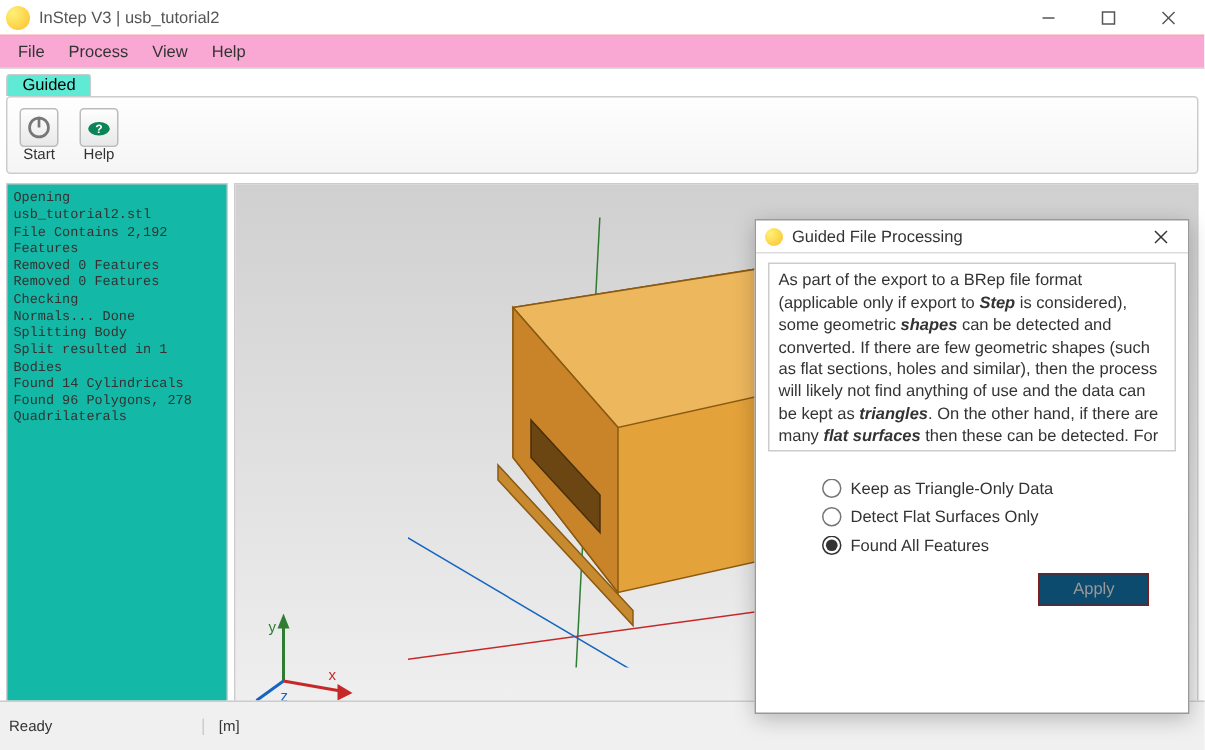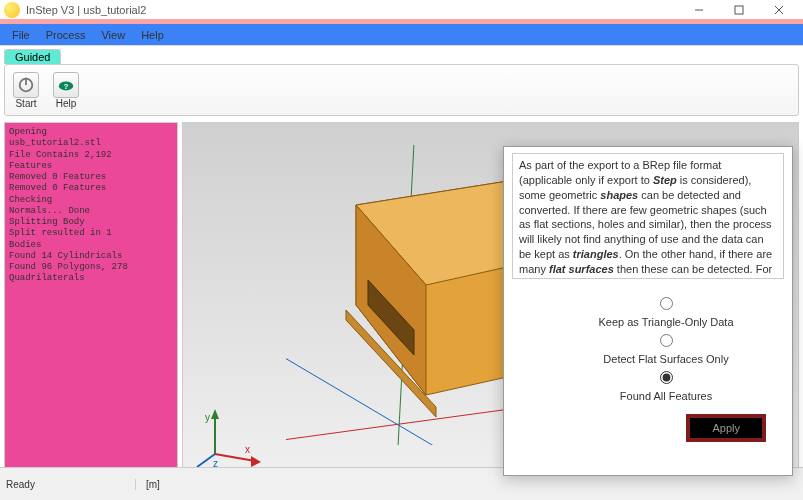--- a/index.html
+++ b/index.html
@@ -1,41 +1,41 @@
 <!DOCTYPE html>
 <html><head>
 <meta charset="utf-8">
 <style>
 * { box-sizing: border-box; margin: 0; padding: 0; font-family: "Segoe UI", Tahoma, sans-serif; }
 html, body { width: 803px; height: 500px; overflow: hidden; background: #fff; }
 
 
-.titlebar { height: 24px; background: #fff; display: flex; align-items: center; padding: 0 4px; border-bottom: 5px solid #fca5a5; }
+.titlebar { height: 24px; background: #fff; display: flex; align-items: center; padding: 0 4px; border-bottom: 1px solid #fca5a5; }
 .titlebar .appicon { width: 16px; height: 16px; border-radius: 50%; background: radial-gradient(circle at 30% 30%, #fff176, #fbc02d); margin-right: 6px; }
 .titlebar .title { font-size: 11px; color: #555; flex: 1; }
 .winbtns { display: flex; }
 .winbtn { width: 40px; height: 24px; display: flex; align-items: center; justify-content: center; font-size: 12px; color: #555; cursor: pointer; }
 .winbtn svg { width: 10px; height: 10px; }
 
 
-.menubar { height: 22px; display: flex; align-items: center; padding: 0 4px; border-bottom: 1px solid #ddd; font-size: 11px; color: #333; background: #3b82f6; }
+.menubar { height: 22px; display: flex; align-items: center; padding: 0 4px; border-bottom: 1px solid #ddd; font-size: 11px; color: #333; background: #f9a8d4; }
 .menubar .mitem { padding: 0 8px; height: 100%; display: flex; align-items: center; cursor: pointer; }
 
 
 .tabstrip { height: 18px; display: flex; align-items: flex-end; padding: 0 4px; font-size: 11px; background: #fff; }
 .tabstrip .tab { padding: 1px 10px; border: 1px solid #ccc; border-bottom: none; background: #5eead4; border-radius: 3px 3px 0 0; }
 .ribbon { height: 52px; border: 1px solid #ccc; border-radius: 3px; margin: 0 4px 4px 4px; display: flex; align-items: center; padding: 4px 8px; gap: 14px; background: linear-gradient(#fefefe, #f5f5f5); }
 .ribgrp { display: flex; flex-direction: column; align-items: center; gap: 0; font-size: 10px; color: #333; }
 .ribbtn { width: 26px; height: 26px; border: 1px solid #bbb; border-radius: 3px; display: flex; align-items: center; justify-content: center; background: linear-gradient(#fefefe,#e8e8e8); cursor: pointer; }
 .ribbtn svg { width: 18px; height: 18px; }
 .ribpad { flex: 1; }
 
 
 .mainarea { position: absolute; top: 120px; left: 0; right: 0; bottom: 16px; display: flex; }
-.logpanel { width: 174px; border: 1px solid #ccc; margin: 2px 0 2px 4px; padding: 4px 4px; font-family: "Courier New", monospace; font-size: 9px; color: #333; line-height: 1.25; overflow: hidden; white-space: pre-wrap; word-break: break-word; background: #ec4899; }
+.logpanel { width: 148px; border: 1px solid #ccc; margin: 2px 0 2px 4px; padding: 4px 4px; font-family: "Courier New", monospace; font-size: 9px; color: #333; line-height: 1.25; overflow: hidden; white-space: pre-wrap; word-break: break-word; background: #14b8a6; }
 .viewport { flex: 1; margin: 2px 4px; position: relative; border: 1px solid #ccc; background: linear-gradient(#d0d0d0, #f0f0f0); overflow: hidden; }
 
 
 .model { position: absolute; left: 46%; top: 48%; transform: translate(-50%,-50%); }
 .axis { position: absolute; left: 12px; bottom: 12px; }
 
 
 .statusbar { position: absolute; left: 0; right: 0; bottom: 0; height: 33px; background: #f0f0f0; border-top: 1px solid #ccc; display: flex; align-items: center; font-size: 10px; color: #333; padding: 0 6px; gap: 100px; }
 .statusbar .cell { border-left: 1px solid #ccc; padding-left: 10px; }
 
@@ -43,22 +43,22 @@
 .dialog { position: absolute; top: 146px; right: 10px; width: 290px; height: 330px; background: #fff; border: 1px solid #999; box-shadow: 0 3px 14px rgba(0,0,0,.25); display: flex; flex-direction: column; }
 .dlg-titlebar { height: 22px; display: flex; align-items: center; padding: 0 6px; border-bottom: 1px solid #ddd; font-size: 11px; color: #333; }
 .dlg-titlebar .dlgicon { width: 12px; height: 12px; border-radius: 50%; background: radial-gradient(circle at 30% 30%, #fff176, #fbc02d); margin-right: 6px; }
 .dlg-titlebar .dlgtitle { flex: 1; }
 .dlg-close { width: 24px; height: 18px; display: flex; align-items: center; justify-content: center; cursor: pointer; }
 .dlg-body { flex: 1; padding: 6px 8px; display: flex; flex-direction: column; }
 .dlg-desc { border: 1px solid #ccc; padding: 4px 6px; font-size: 11px; color: #333; line-height: 1.35; height: 126px; overflow: hidden; }
 .dlg-desc b { font-weight: bold; }
 .dlg-desc i { font-style: italic; }
 .dlg-opts { margin-top: 18px; margin-bottom: 12px; display: flex; flex-direction: column; gap: 6px; padding-left: 36px; font-size: 11px; color: #333; }
-.dlg-opts label { display: flex; align-items: center; gap: 6px; cursor: pointer; flex-direction: column; }
-.dlg-apply { align-self: flex-end; margin-right: 18px; padding: 4px 22px; font-size: 11px; border: 4px solid #7f1d1d; background: #000000; color: #999; }
+.dlg-opts label { display: flex; align-items: center; gap: 6px; cursor: pointer; }
+.dlg-apply { align-self: flex-end; margin-right: 18px; padding: 4px 22px; font-size: 11px; border: 1px solid #7f1d1d; background: #0c4a6e; color: #999; }
 .dlg-footer { height: 30px; border-top: 1px solid #ddd; display: flex; align-items: center; padding: 0 8px; font-size: 11px; color: #333; }
 .dlg-navbtn { display: flex; align-items: center; gap: 6px; padding: 2px 4px; cursor: pointer; }
 .spacer { flex: 1; }
 .tri { display: inline-block; }
 .tri.left { width: 0; height: 0; border-top: 5px solid transparent; border-bottom: 5px solid transparent; border-right: 8px solid #333; }
 .tri.right { width: 0; height: 0; border-top: 5px solid transparent; border-bottom: 5px solid transparent; border-left: 8px solid #333; }
 .reload { display: inline-block; width: 14px; height: 14px; }
 input[type=radio] { accent-color: #333; }
 </style>
 </head>
@@ -170,20 +170,30 @@
     </svg>
   </div>
 </div>
 
 <div class="statusbar">
   <span>Ready</span>
   <span class="cell">[m]</span>
 </div>
 
 <div class="dialog">
+  <div class="dlg-titlebar">
+    <div class="dlgicon"></div>
+    <div class="dlgtitle">Guided File Processing</div>
+    <div class="dlg-close">
+      <svg width="10" height="10" viewBox="0 0 10 10">
+          <line x1="1" y1="1" x2="9" y2="9" stroke="#333"></line>
+          <line x1="9" y1="1" x2="1" y2="9" stroke="#333"></line>
+        </svg>
+    </div>
+  </div>
   <div class="dlg-body">
     <div class="dlg-desc">
       As part of the export to a BRep file format (applicable only if export to <b><i>Step</i></b> is considered), some geometric <b><i>shapes</i></b> can be detected and converted. If there are few geometric shapes (such as flat sections, holes and similar), then the process will likely not find anything of use and the data can be kept as <b><i>triangles</i></b>. On the other hand, if there are many <b><i>flat surfaces</i></b> then these can be detected. For cases where there is a mixture of flat and cylindrical/conical shapes,  may be detected.
     </div>
     <div class="dlg-opts">
       <label>
           <input type="radio" name="feat" style="">
           <span>Keep as Triangle-Only Data</span>
         </label>
       <label>

